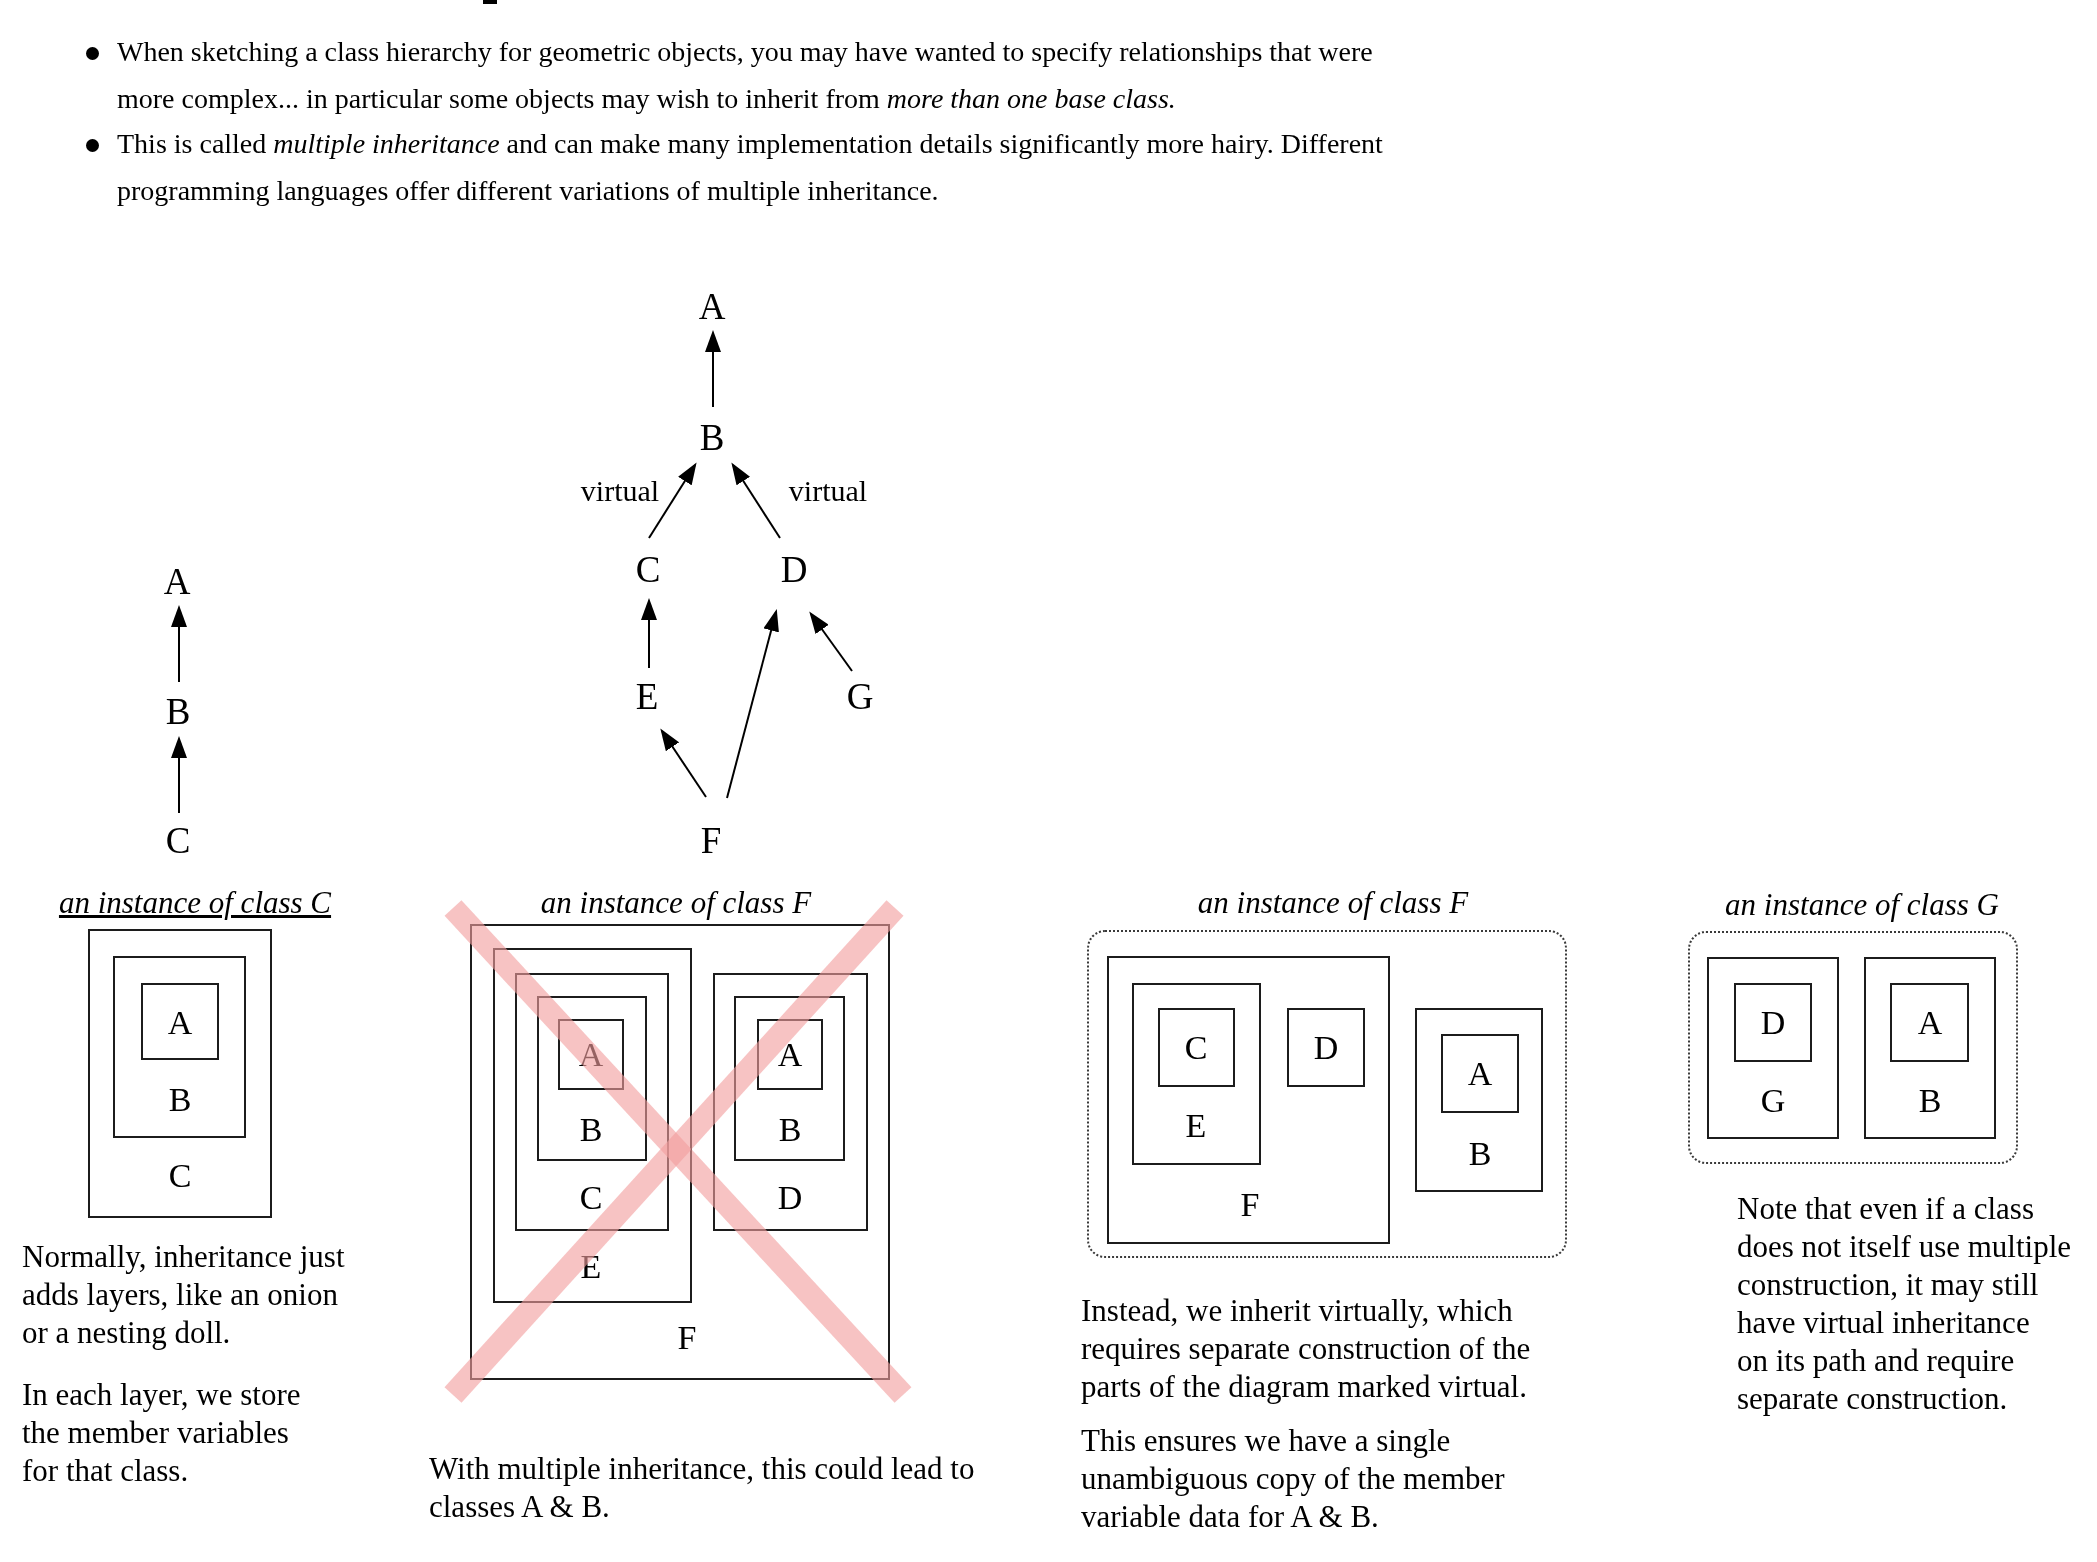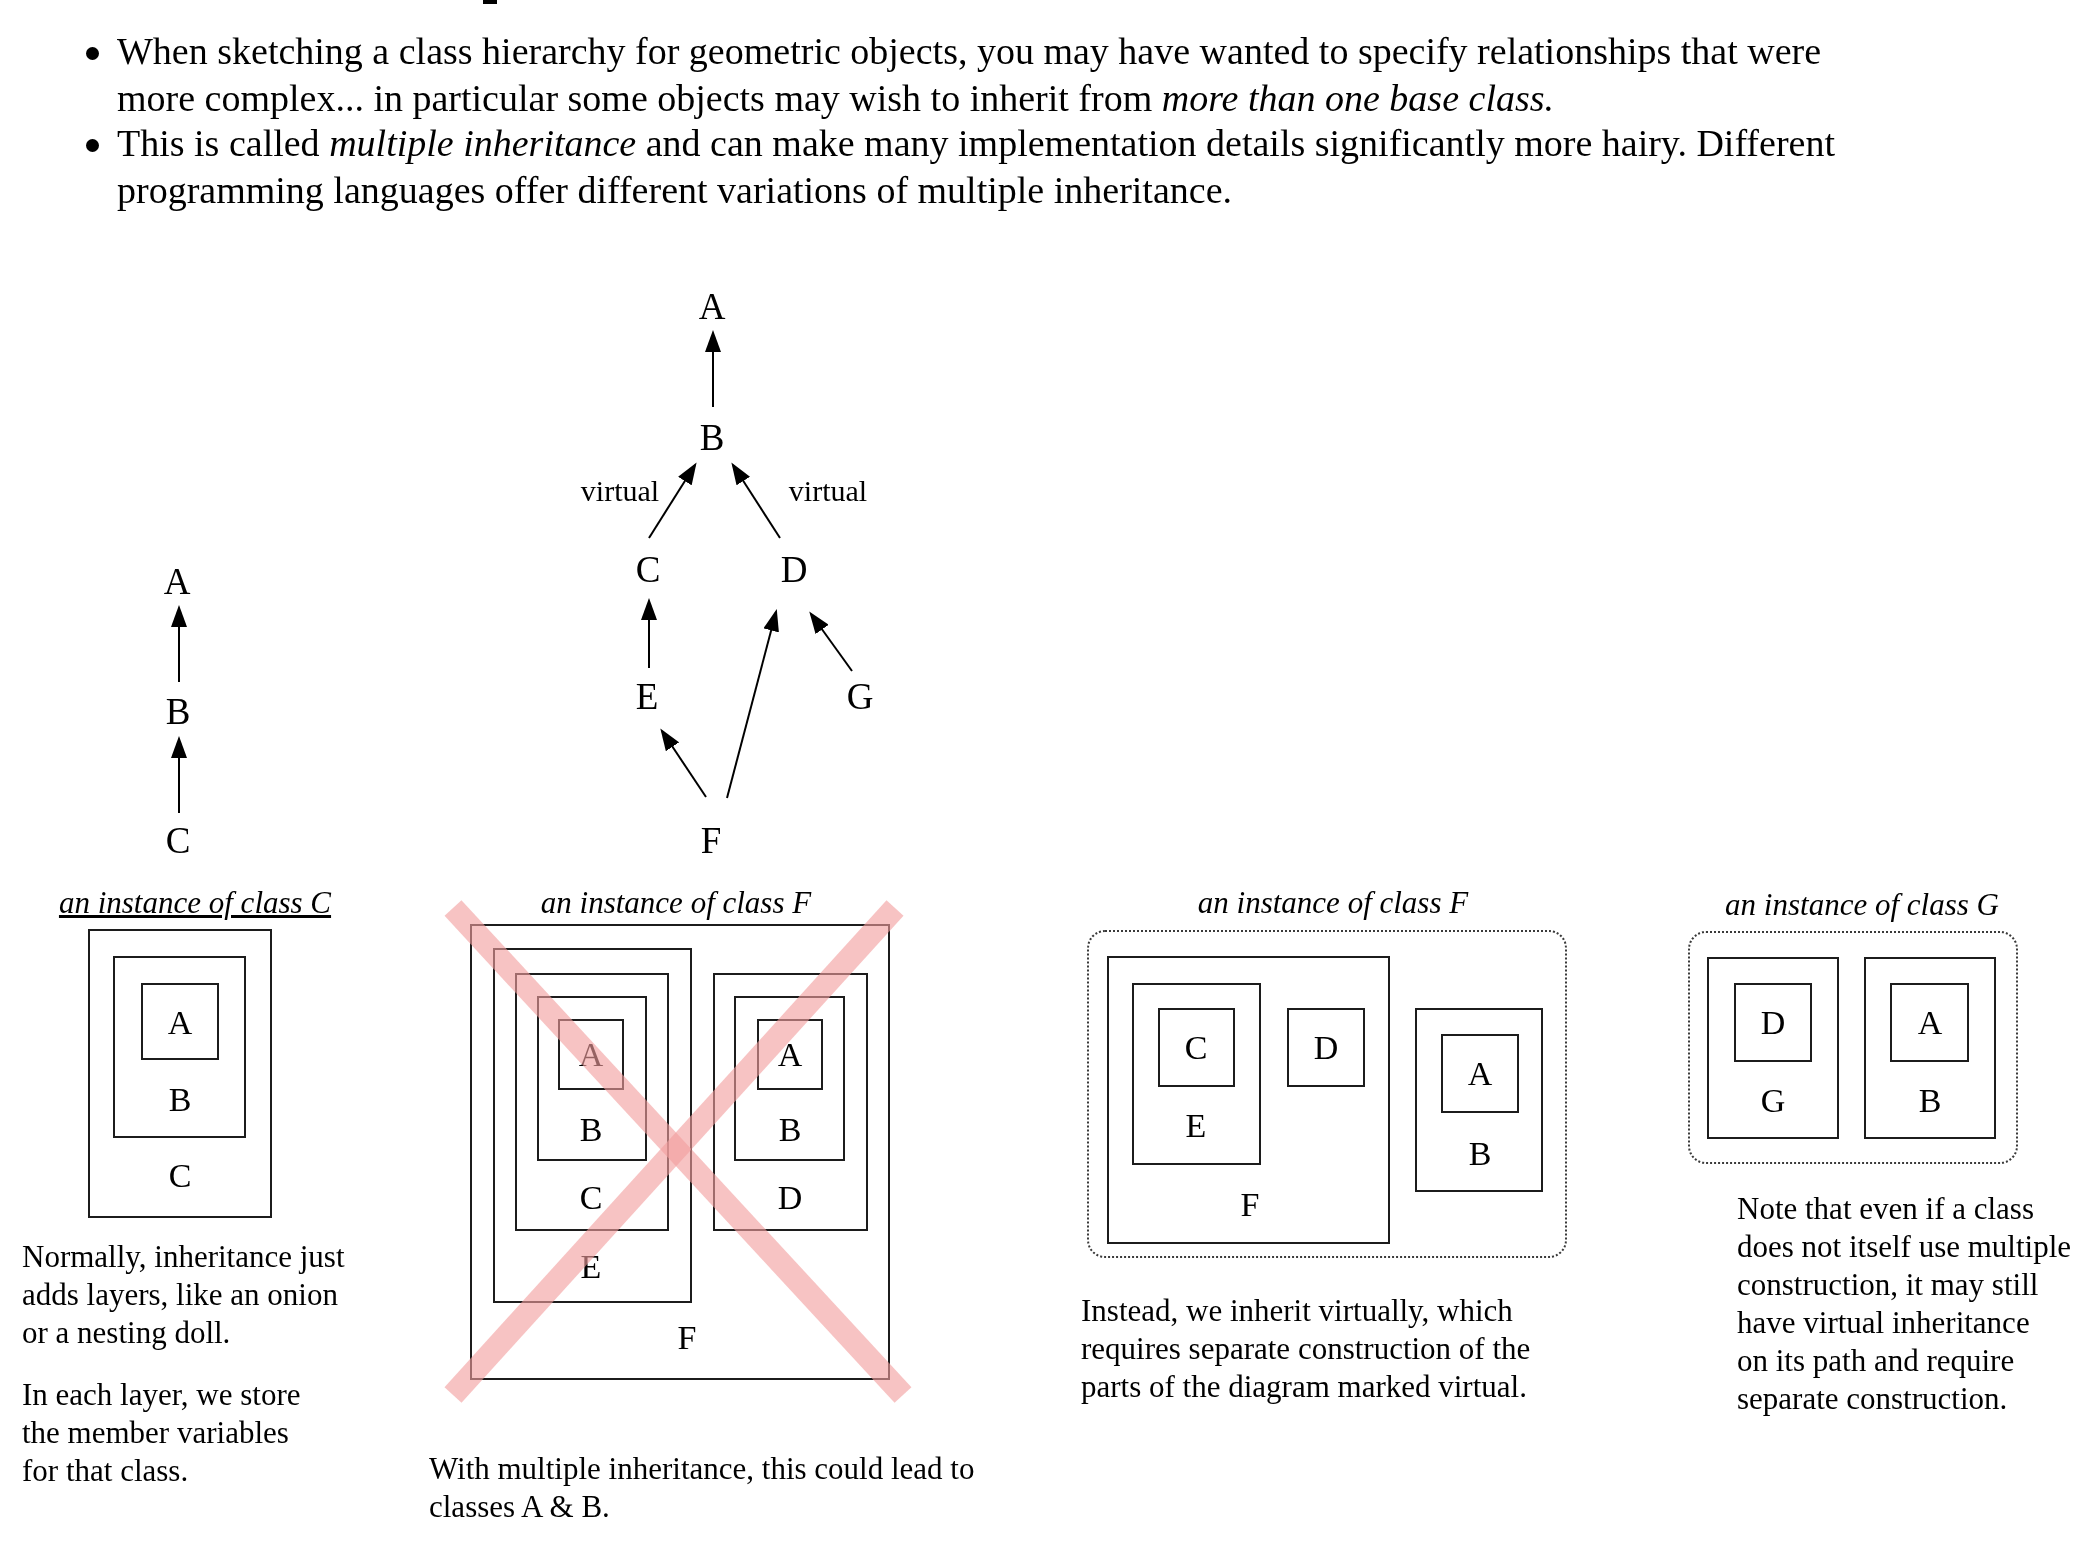--- a/index.html
+++ b/index.html
@@ -1,21 +1,21 @@
 <!DOCTYPE html>
 <html><head>
 <meta charset="utf-8">
 <style>
   html,body{margin:0;padding:0;background:#ffffff;}
   #canvas{position:relative;width:2097px;height:1562px;background:#ffffff;overflow:hidden;
           font-family:"Liberation Serif",serif;color:#000;}
   .abs{position:absolute;}
   .frag{position:absolute;background:#000;}
   .dot{position:absolute;width:13px;height:13px;border-radius:50%;background:#000;}
-  .bullet-text{position:absolute;font-size:38px;line-height:47px;}
+  .bullet-text{position:absolute;font-size:28px;line-height:47px;}
   .bullet-line{white-space:nowrap;height:47px;}
   .bullet-line em{font-style:italic;}
   svg text{font-family:"Liberation Serif",serif;fill:#000;}
   .node-label{font-size:37px;}
   .virtual-label{font-size:30px;}
   .edge{stroke:#000;stroke-width:2;}
   .inst-title{position:absolute;transform:translateX(-50%);font-style:italic;font-size:31px;white-space:nowrap;}
   .box{position:absolute;border:2px solid #1c1c1c;box-sizing:border-box;}
   .dotted-box{position:absolute;border:2px dotted #3a3a3a;border-radius:18px;box-sizing:border-box;}
   .box-label{position:absolute;transform:translate(-50%,-50%);font-size:34px;line-height:34px;}
@@ -149,20 +149,25 @@
     </div>
   <div class="caption" style="left:429px;top:1450px;">
       <div>With multiple inheritance, this could lead to</div>
       <div>classes A &amp; B.</div>
     </div>
   <div class="caption" style="left:1081px;top:1292px;">
       <div>Instead, we inherit virtually, which</div>
       <div>requires separate construction of the</div>
       <div>parts of the diagram marked virtual.</div>
     </div>
+  <div class="caption" style="left:1081px;top:1422px;">
+      <div>This ensures we have a single</div>
+      <div>unambiguous copy of the member</div>
+      <div>variable data for A &amp; B.</div>
+    </div>
   <div class="caption" style="left:1694px;top:1190px;margin-left:43px;">
       <div>Note that even if a class</div>
       <div>does not itself use multiple</div>
       <div>construction, it may still</div>
       <div>have virtual inheritance</div>
       <div>on its path and require</div>
       <div>separate construction.</div>
     </div>
 
 </div>

